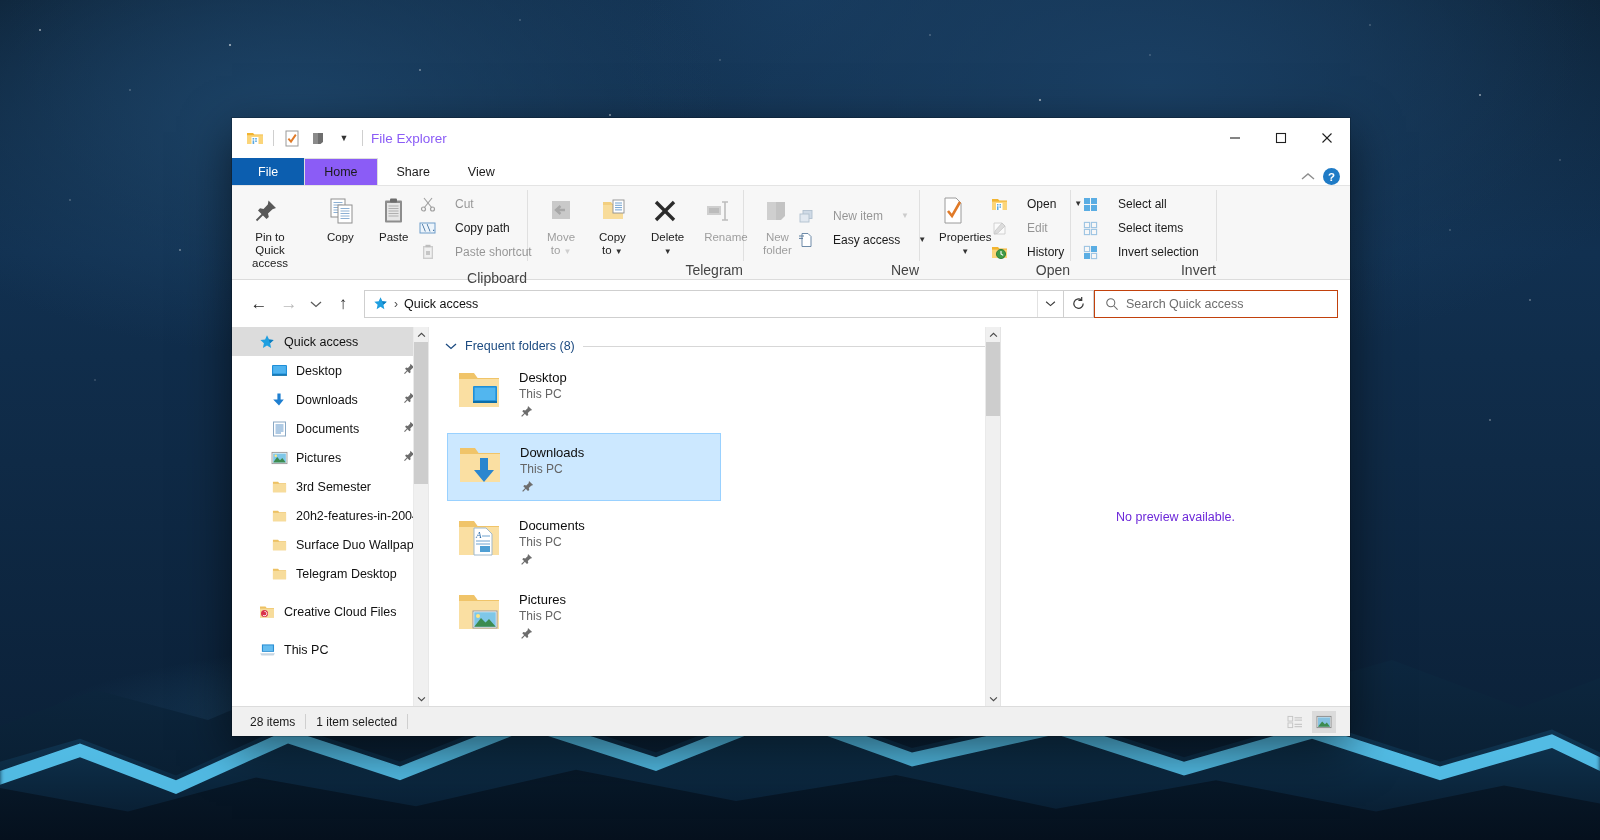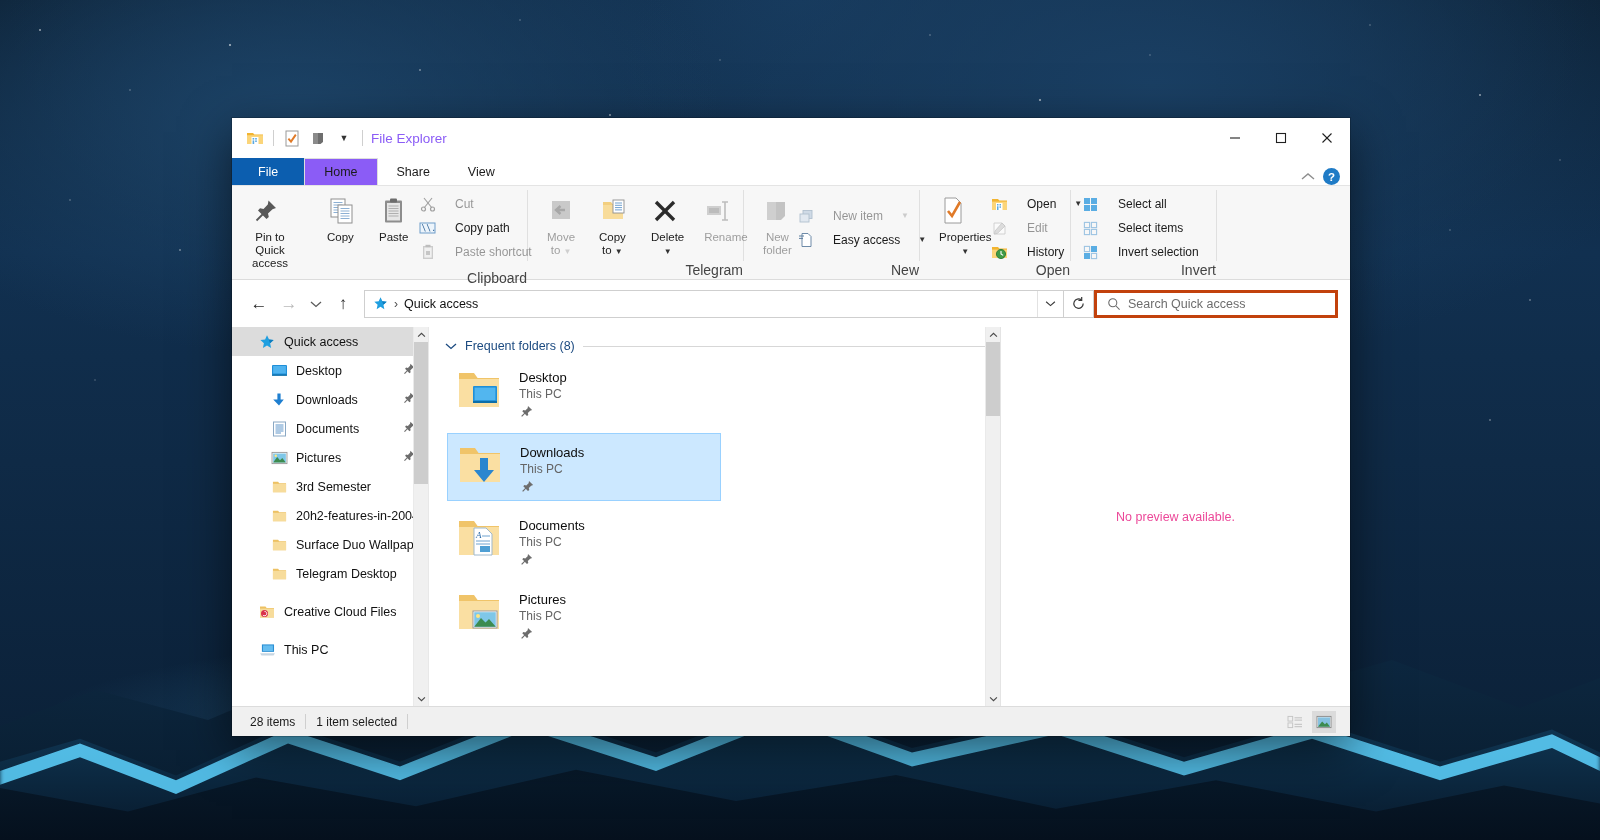--- a/index.html
+++ b/index.html
@@ -178,21 +178,21 @@
   .crumb-txt { font-size: 12.5px; color: #111; white-space: nowrap; }
   .addr-chev {
     width: 26px; height: 26px; display: flex; align-items: center; justify-content: center;
     border-left: 1px solid #e2e2e2; color: #333; font-size: 11px;
   }
   .refresh-btn {
     width: 30px; height: 28px; border: 1px solid #cfcfcf; border-left: none;
     display: flex; align-items: center; justify-content: center; color: #333;
   }
   .searchbox {
-    width: 244px; height: 28px; border: 3px solid #c2410c; background: #fff;
+    width: 244px; height: 28px; border: 1px solid #c2410c; background: #fff;
     display: flex; align-items: center; margin-left: 0; gap: 7px; padding-left: 10px;
   }
   .search-ph { font-size: 12.5px; color: #6d6d6d; }
 
   
   .body { flex: 1; display: flex; min-height: 0; background: #fff; }
 
   
   .sidebar {
     width: 196px; flex: 0 0 196px; background: #ffffff; position: relative;
@@ -235,21 +235,21 @@
   .tile .tico { width: 50px; height: 50px; flex: 0 0 50px; position: relative; margin-top: 2px; }
   .tile .tmeta { display: flex; flex-direction: column; padding-top: 4px; }
   .tile .tname { font-size: 13px; color: #0d0d0d; line-height: 17px; }
   .tile .tsub { font-size: 12px; color: #646464; line-height: 17px; }
   .tile .tpin { margin-top: 1px; }
 
   .preview {
     width: 350px; flex: 0 0 350px; border-left: 1px solid #e4e4e4;
     display: flex; align-items: center; justify-content: center;
   }
-  .preview-txt { font-size: 12.5px; color: #ec4899; }
+  .preview-txt { font-size: 12.5px; color: #6d28d9; }
 
   .ct-scroll {
     position: absolute; right: 0; top: 0; width: 15px; height: 100%;
     background: #f0f0f0; border-left: 1px solid #eaeaea;
   }
 
   
   .statusbar {
     flex: 0 0 30px; height: 30px; background: #f0f0f0; border-top: 1px solid #dcdcdc;
     display: flex; align-items: center; padding: 0 8px; gap: 0;

